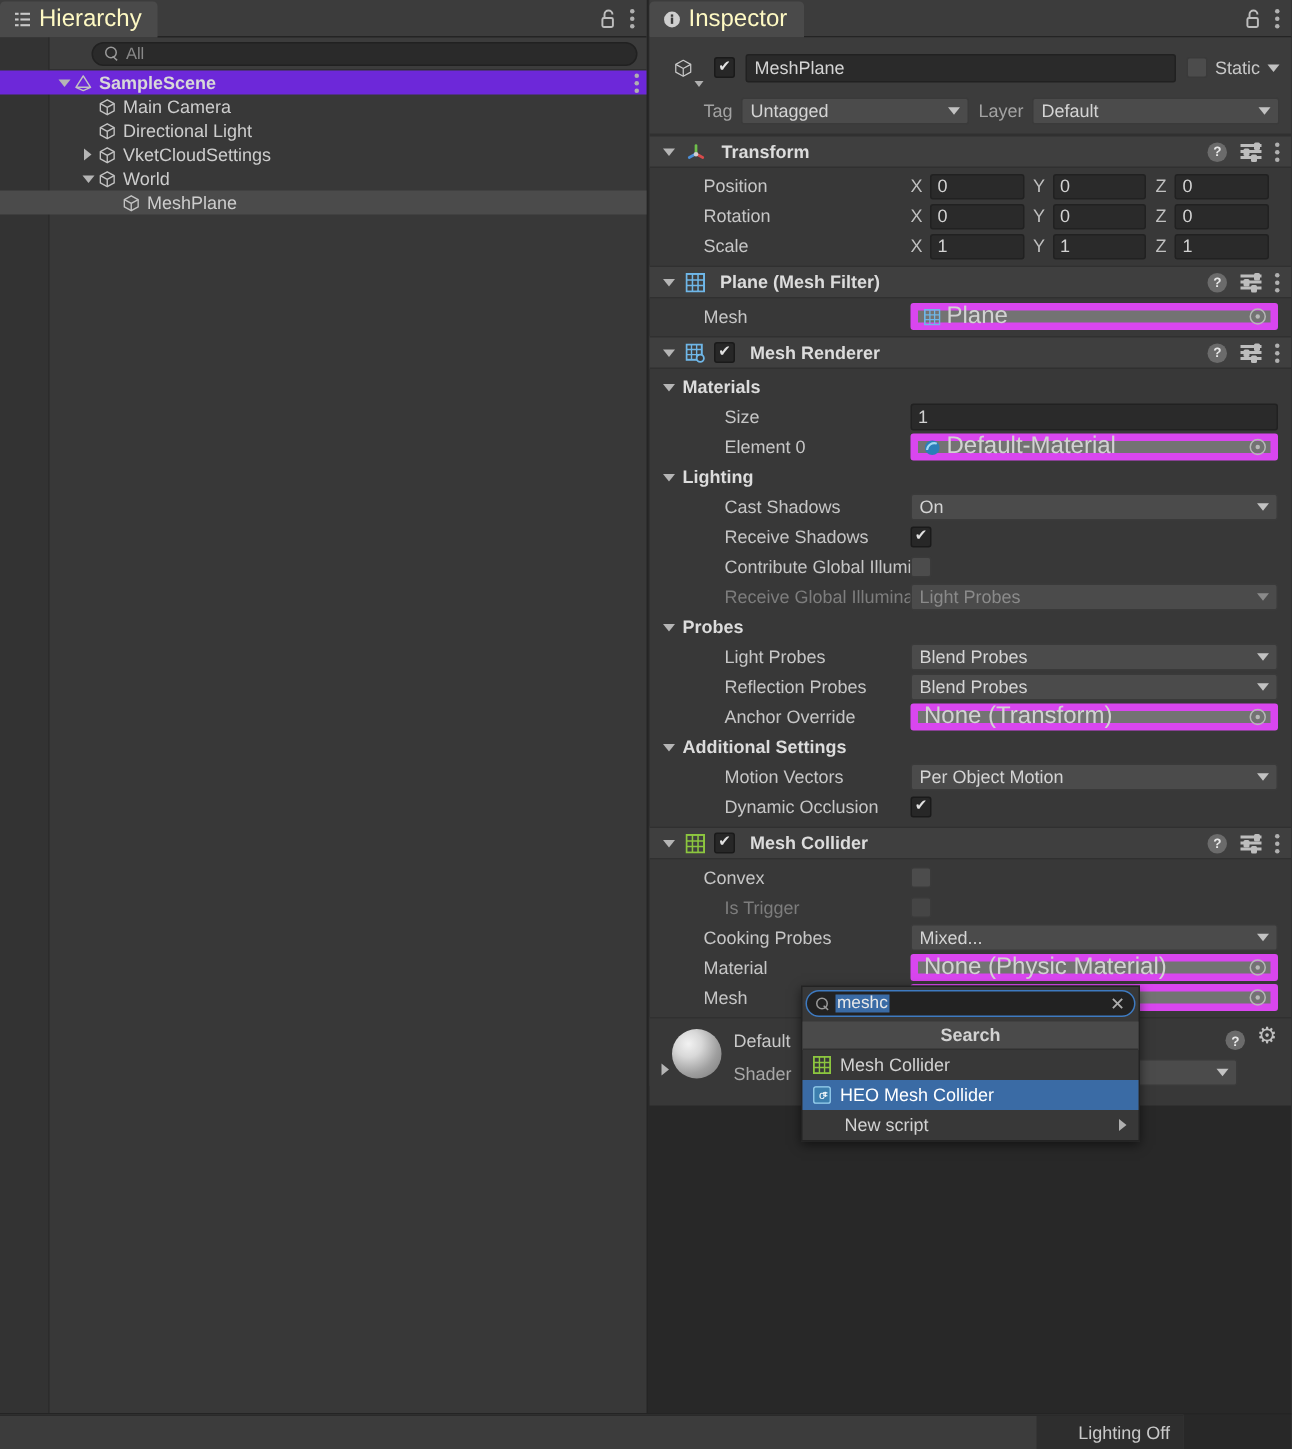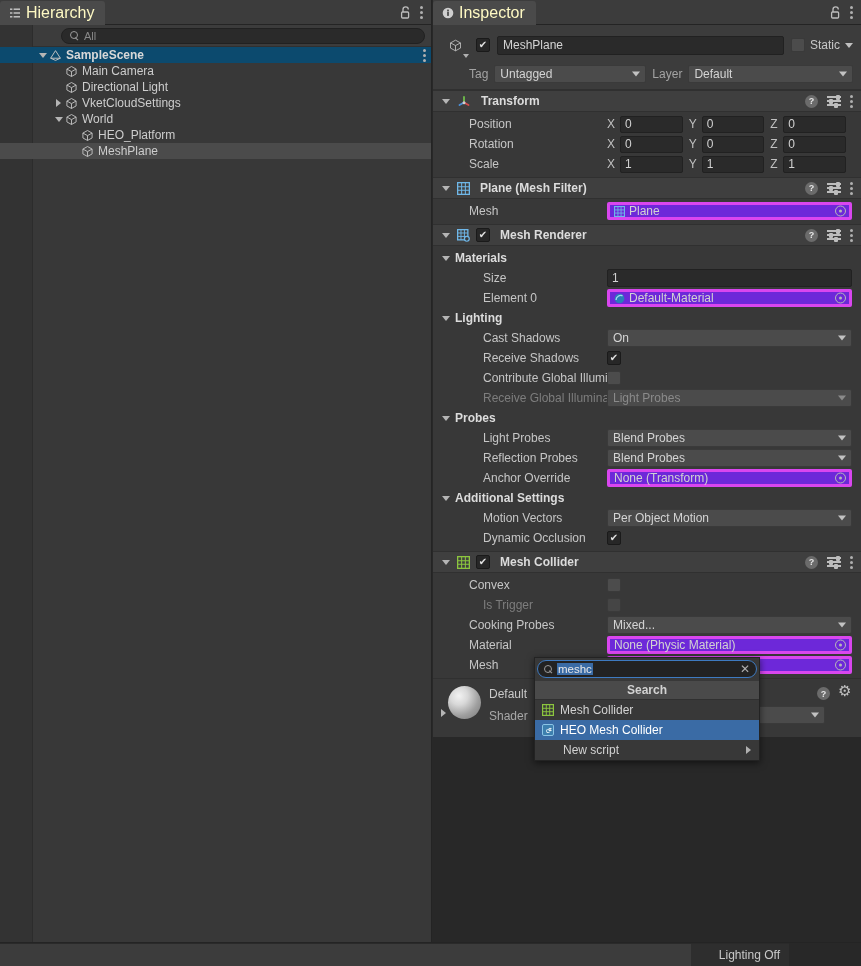--- a/index.html
+++ b/index.html
@@ -62,21 +62,21 @@
   .hier-search .ph { color: #888; font-size: 11px; }
   .mag { width: 9px; height: 9px; position: relative; display: inline-block; }
   .mag::before { content:""; position: absolute; left:0; top:0; width:6px; height:6px; border:1.3px solid #9a9a9a; border-radius:50%; }
   .mag::after { content:""; position: absolute; left:5px; top:5.5px; width:4px; height:1.3px; background:#9a9a9a; transform: rotate(42deg); transform-origin: left center; }
 
   .tree { position: relative; padding-top: 0; }
   .row {
     position: relative; height: 16px; display: flex; align-items: center;
     font-size: 12px; color: #cdcdcd; padding-right: 6px;
   }
-  .row.sel-scene { background: #0c4a6e; }
+  .row.sel-scene { background: #6d28d9; }
   .row.sel { background: #4b4b4b; }
   .twisty { width: 13px; display: flex; align-items: center; justify-content: center; }
   .tw-open { width: 0; height: 0; border-left: 4.5px solid transparent; border-right: 4.5px solid transparent; border-top: 5px solid #b5b5b5; }
   .tw-closed { width: 0; height: 0; border-top: 4.5px solid transparent; border-bottom: 4.5px solid transparent; border-left: 5px solid #b5b5b5; }
   .row .label { margin-left: 4px; white-space: nowrap; }
   .row.scene .label { font-weight: bold; color: #d8d8d8; }
   .row .kebab-wrap { position: absolute; right: 8px; top: 2px; }
 
   
   svg.cube { width: 13px; height: 13px; }
@@ -147,22 +147,22 @@
   .prow .plabel.dim { color: #7d7d7d; }
   .prow .ctrl { flex: 1; display: flex; align-items: center; gap: 0; }
 
   .vec3 { display: flex; gap: 0; flex: 1; }
   .vax { display: flex; align-items: center; flex: 1; gap: 4px; }
   .vax .ax { color: #c0c0c0; font-size: 12px; width: 9px; }
   .vinput { flex: 1; height: 17px; background: #2a2a2a; border: 1px solid #212121;
     border-radius: 2px; display: flex; align-items: center; padding: 0 4px; color: #d2d2d2; font-size: 12px; margin-right: 6px; }
 
   .objfield {
-    flex: 1; height: 18px; background: #6d28d9; border: 3px solid #d946ef; border-radius: 2px;
-    display: flex; align-items: center; padding: 0 4px; gap: 4px; color: #d2d2d2; font-size: 12px;
+    flex: 1; height: 18px; background: #737373; border: 5px solid #d946ef; border-radius: 2px;
+    display: flex; align-items: center; padding: 0 4px; gap: 4px; color: #d2d2d2; font-size: 16px;
     position: relative;
   }
   .objfield .target {
     position: absolute; right: 3px; top: 50%; transform: translateY(-50%);
     width: 11px; height: 11px; border: 1.4px solid #b8b8b8; border-radius: 50%;
     display: flex; align-items: center; justify-content: center;
   }
   .objfield .target::after { content:""; width: 3.5px; height: 3.5px; background: #b8b8b8; border-radius: 50%; }
   .textinput {
     flex: 1; height: 18px; background: #2a2a2a; border: 1px solid #212121; border-radius: 2px;
@@ -322,28 +322,20 @@
         </div>
         <div class="row">
           <span class="twisty" style="margin-left: 52px;">
             <span class="tw-open"></span>
           </span>
           <span class="ico"><svg class="cube" viewBox="0 0 24 24">
   <path d="M12 2.8 20.5 7.5 20.5 16.5 12 21.2 3.5 16.5 3.5 7.5 Z" fill="none" stroke="#c2c2c2" stroke-width="1.7" stroke-linejoin="round"></path>
   <path d="M3.5 7.5 12 12.2 20.5 7.5 M12 12.2 12 21.2" fill="none" stroke="#c2c2c2" stroke-width="1.7" stroke-linejoin="round"></path>
 </svg></span>
           <span class="label">World</span>
-        </div>
-        <div class="row">
-          <span class="twisty" style="margin-left: 68px;"></span>
-          <span class="ico"><svg class="cube" viewBox="0 0 24 24">
-  <path d="M12 2.8 20.5 7.5 20.5 16.5 12 21.2 3.5 16.5 3.5 7.5 Z" fill="none" stroke="#c2c2c2" stroke-width="1.7" stroke-linejoin="round"></path>
-  <path d="M3.5 7.5 12 12.2 20.5 7.5 M12 12.2 12 21.2" fill="none" stroke="#c2c2c2" stroke-width="1.7" stroke-linejoin="round"></path>
-</svg></span>
-          <span class="label">HEO_Platform</span>
         </div>
         <div class="row sel">
           <span class="twisty" style="margin-left: 68px;"></span>
           <span class="ico"><svg class="cube" viewBox="0 0 24 24">
   <path d="M12 2.8 20.5 7.5 20.5 16.5 12 21.2 3.5 16.5 3.5 7.5 Z" fill="none" stroke="#c2c2c2" stroke-width="1.7" stroke-linejoin="round"></path>
   <path d="M3.5 7.5 12 12.2 20.5 7.5 M12 12.2 12 21.2" fill="none" stroke="#c2c2c2" stroke-width="1.7" stroke-linejoin="round"></path>
 </svg></span>
           <span class="label">MeshPlane</span>
         </div>
       </div>

